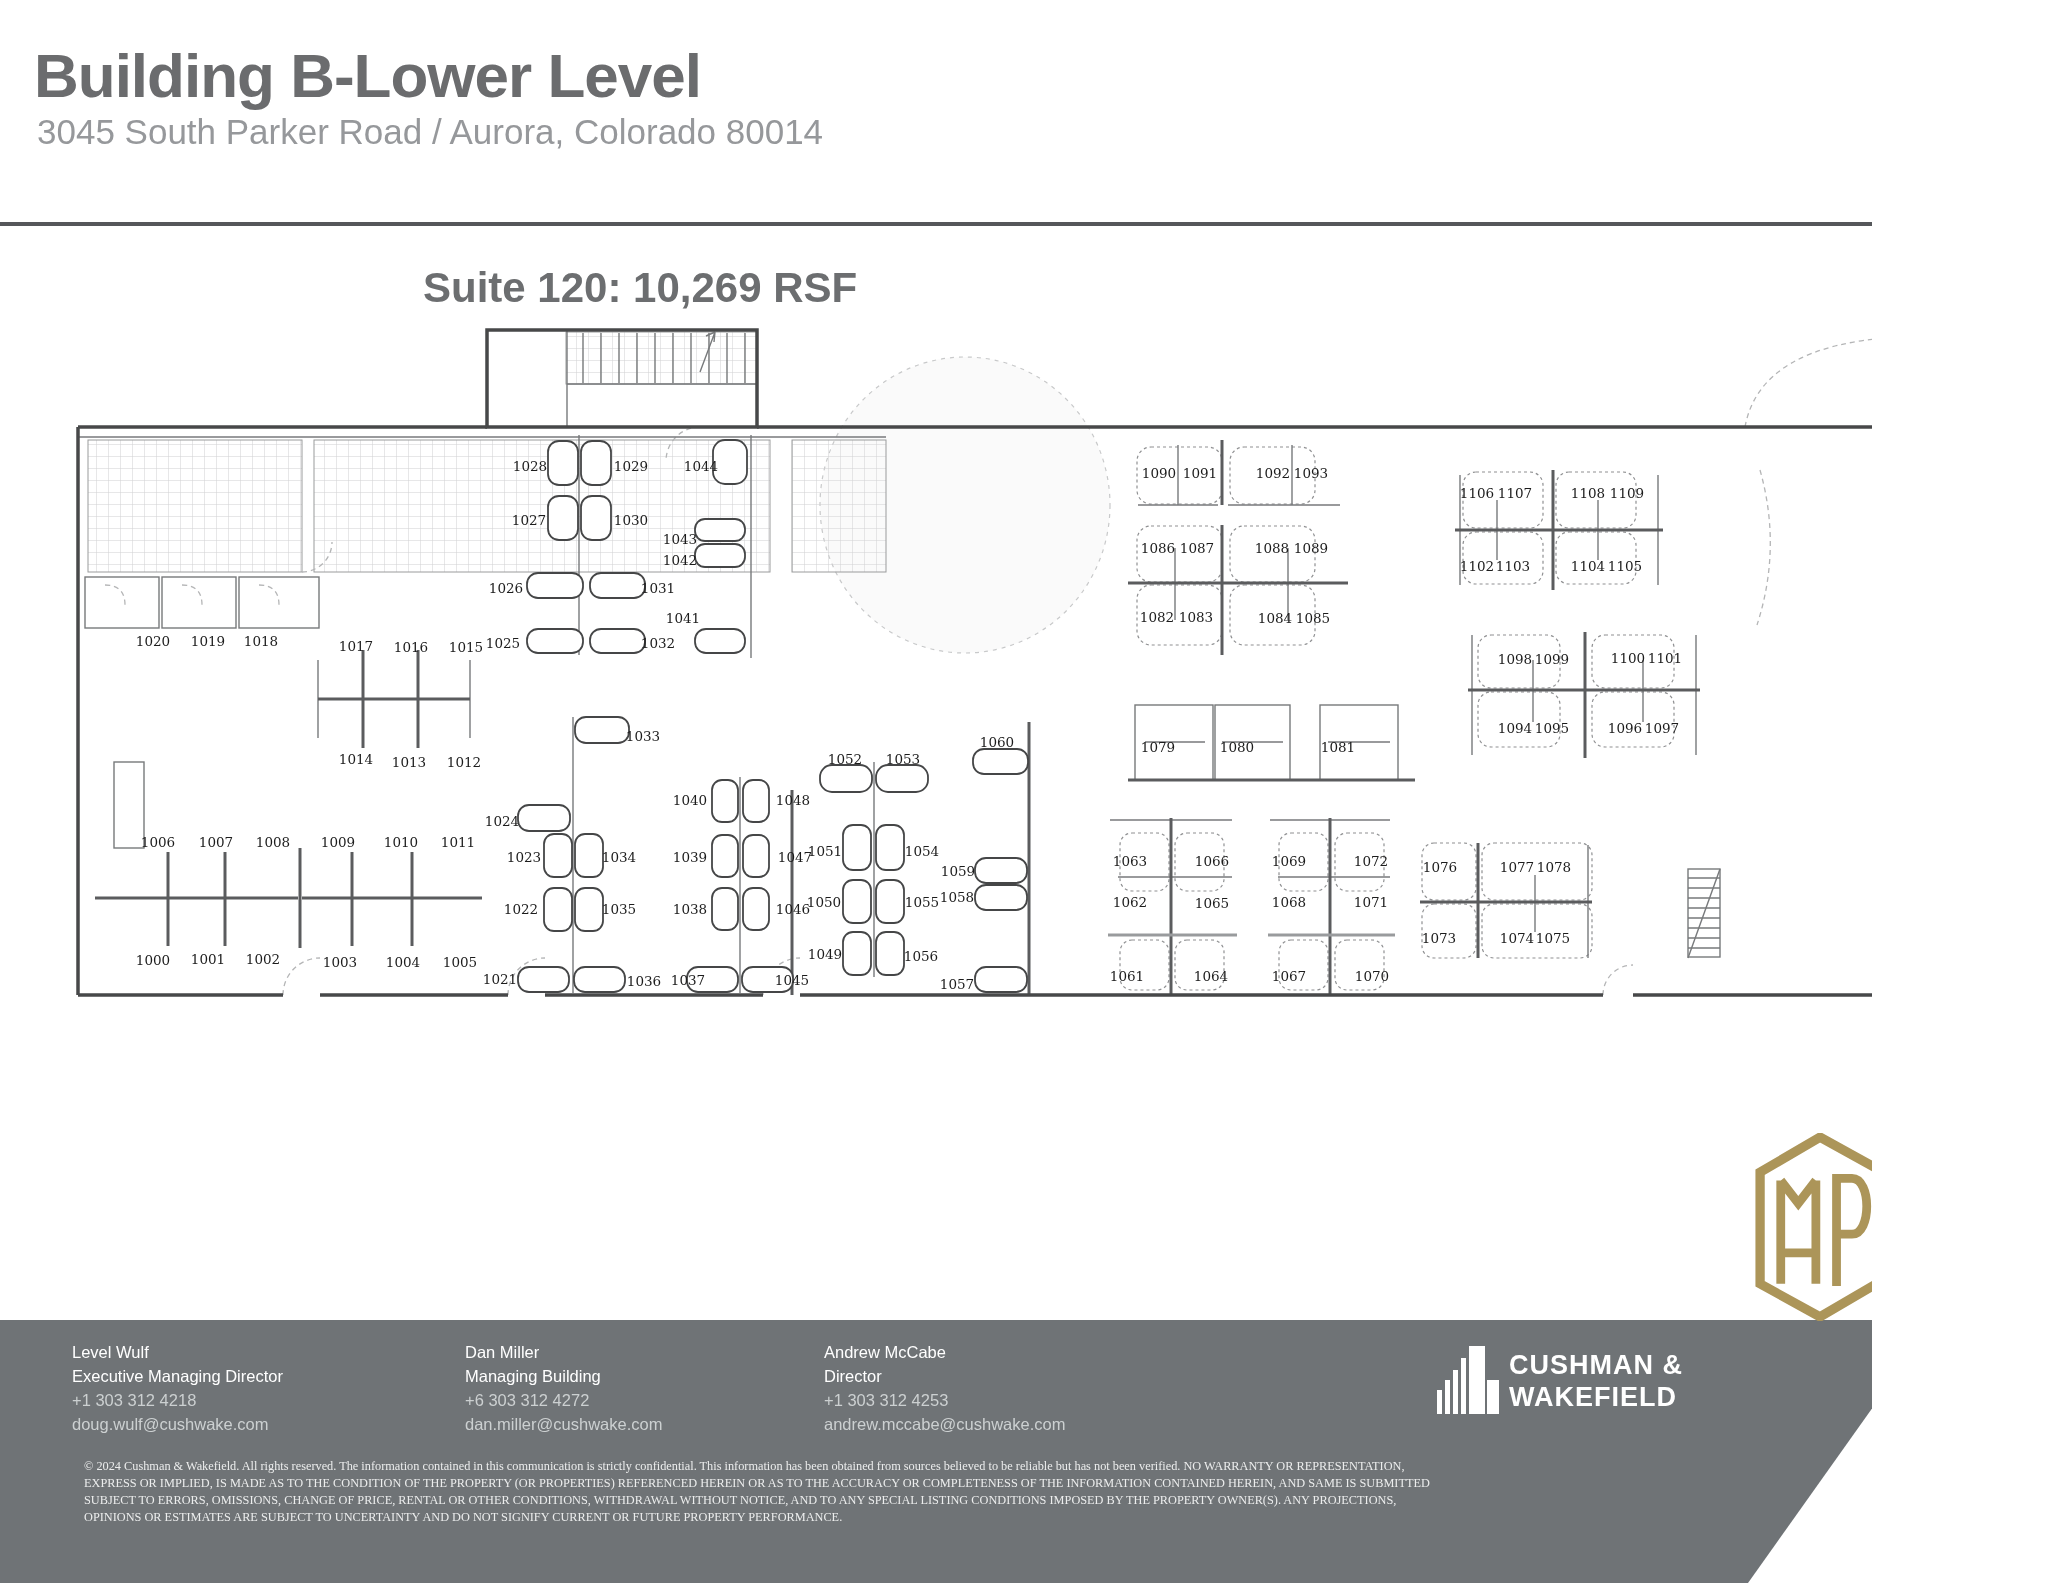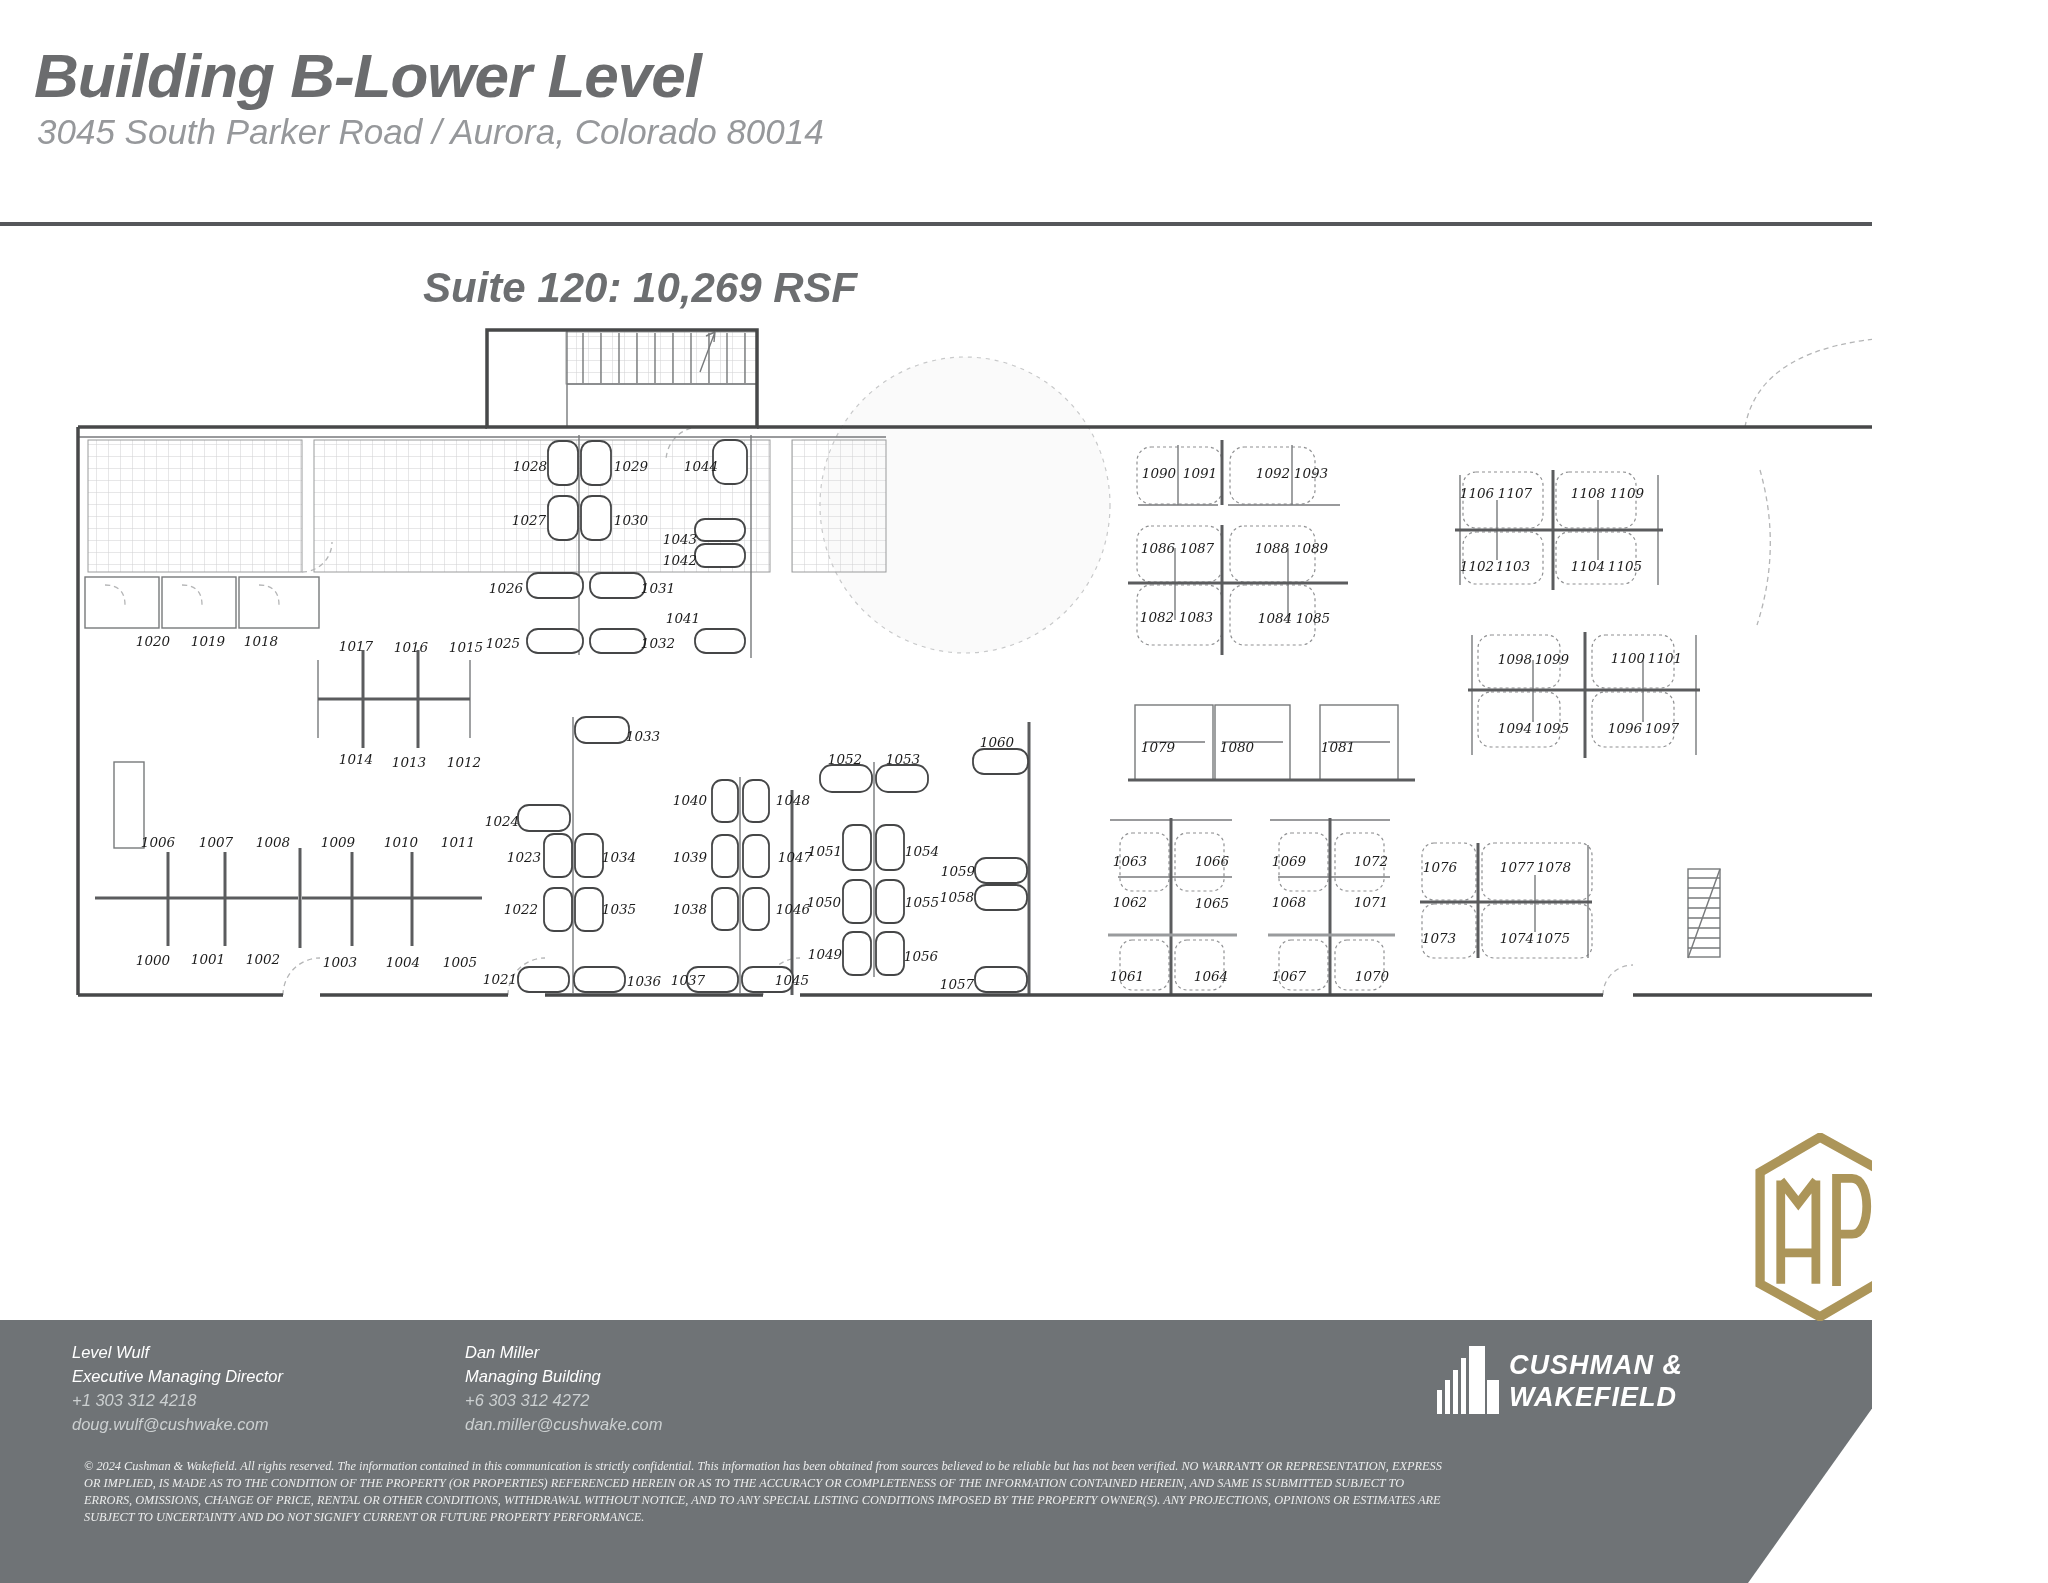--- a/index.html
+++ b/index.html
@@ -1,17 +1,17 @@
 <!DOCTYPE html>
 <html><head>
 <meta charset="utf-8">
 <style>
   html,body{margin:0;padding:0;background:#ffffff;}
   .page{position:relative;width:1872px;height:1583px;background:#fff;overflow:hidden;
-        font-family:"Liberation Sans",sans-serif;font-style:italic;}
+        font-family:"Liberation Sans",sans-serif;}
   
   .title{position:absolute;left:34px;top:40px;font-size:62px;font-weight:800;
          color:#6b6c6e;letter-spacing:-1px;}
   .subtitle{position:absolute;left:37px;top:112px;font-size:35px;font-weight:400;
             color:#96989b;}
   .rule{position:absolute;left:0;top:222px;width:2048px;height:4px;background:#55575a;}
   .suite{position:absolute;left:423px;top:264px;font-size:42px;font-weight:800;color:#6c6e70;text-align:center;}
   
   svg.plan{position:absolute;left:0;top:0;}
   .st{font-family:"DejaVu Serif",serif;font-size:13.5px;fill:#1c1c1c;text-anchor:middle;}
@@ -364,20 +364,26 @@
     <div>Executive Managing Director</div>
     <div class="dim">+1 303 312 4218</div>
     <div class="dim">doug.wulf@cushwake.com</div>
   </div>
   <div class="contact" style="left:465px">
     <div>Dan Miller</div>
     <div>Managing Building</div>
     <div class="dim">+6 303 312 4272</div>
     <div class="dim">dan.miller@cushwake.com</div>
   </div>
+  <div class="contact" style="left:824px">
+    <div>Andrew McCabe</div>
+    <div>Director</div>
+    <div class="dim">+1 303 312 4253</div>
+    <div class="dim">andrew.mccabe@cushwake.com</div>
+  </div>
 
   <div class="disclaimer">© 2024 Cushman &amp; Wakefield. All rights reserved. The information contained in this communication is strictly confidential. This information has been obtained from sources believed to be reliable but has not been verified. NO WARRANTY OR REPRESENTATION, EXPRESS OR IMPLIED, IS MADE AS TO THE CONDITION OF THE PROPERTY (OR PROPERTIES) REFERENCED HEREIN OR AS TO THE ACCURACY OR COMPLETENESS OF THE INFORMATION CONTAINED HEREIN, AND SAME IS SUBMITTED SUBJECT TO ERRORS, OMISSIONS, CHANGE OF PRICE, RENTAL OR OTHER CONDITIONS, WITHDRAWAL WITHOUT NOTICE, AND TO ANY SPECIAL LISTING CONDITIONS IMPOSED BY THE PROPERTY OWNER(S). ANY PROJECTIONS, OPINIONS OR ESTIMATES ARE SUBJECT TO UNCERTAINTY AND DO NOT SIGNIFY CURRENT OR FUTURE PROPERTY PERFORMANCE.</div>
 
   <svg class="cwlogo" width="280" height="72" viewBox="0 0 280 72">
     <g fill="#ffffff">
       <rect x="0" y="46" width="5" height="24"></rect>
       <rect x="8" y="36" width="5" height="34"></rect>
       <rect x="16" y="26" width="5" height="44"></rect>
       <rect x="24" y="14" width="5" height="56"></rect>
       <rect x="32" y="2" width="16" height="68"></rect>

